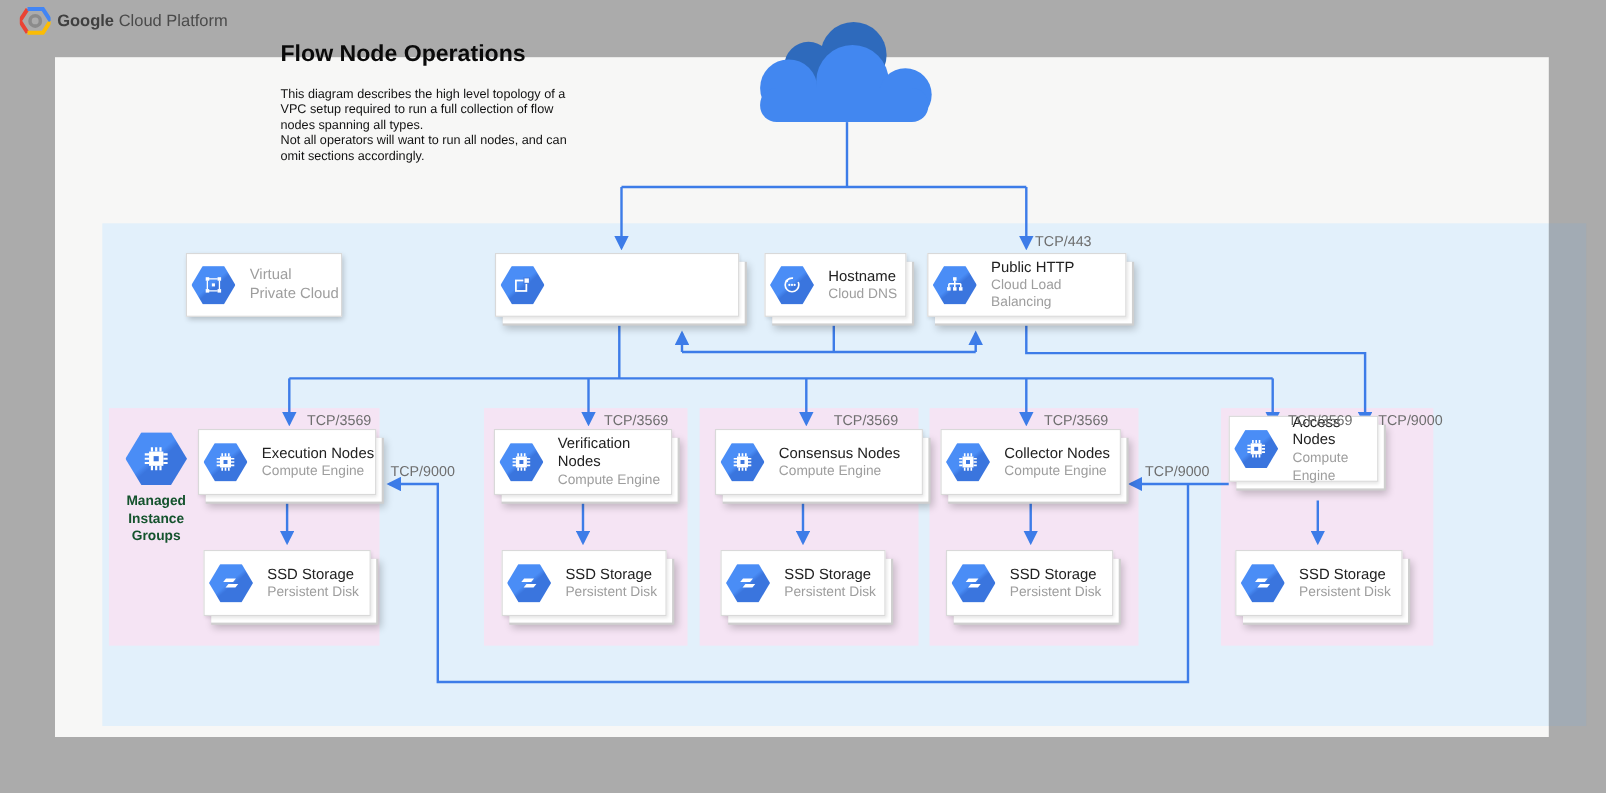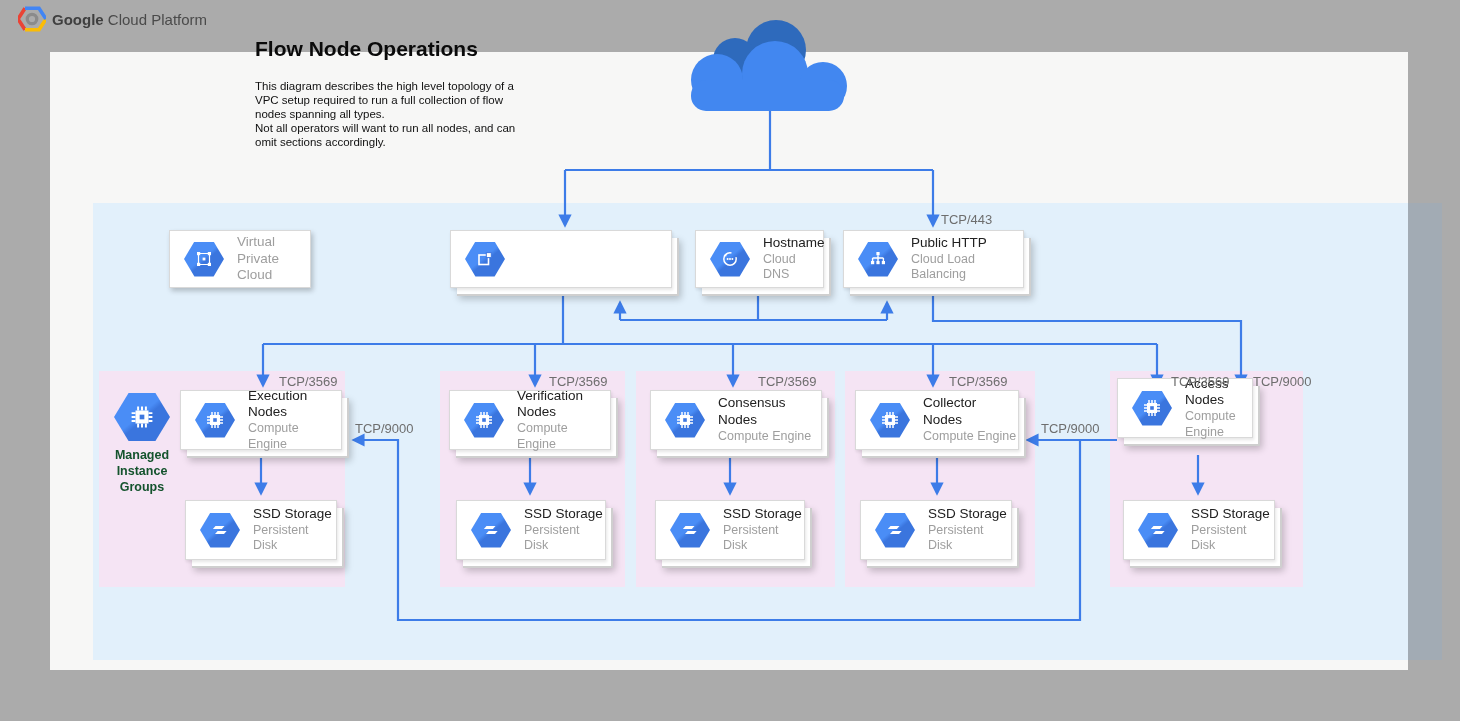--- a/index.html
+++ b/index.html
@@ -9,21 +9,21 @@
   }
   .stage{position:absolute;inset:0;border-radius:12px;}
   .canvas{position:absolute;left:50px;top:52px;width:1358px;height:618px;background:#f7f7f6;}
   .vpc-region{position:absolute;left:93px;top:203px;width:1315px;height:457px;background:#e2f0fb;}
   .vpc-band{position:absolute;left:1408px;top:203px;width:34px;height:457px;background:#a2abb4;}
   .group{position:absolute;top:371px;height:216px;background:#f5e4f4;}
   .wires{position:absolute;left:0;top:0;width:1460px;height:721px;pointer-events:none;}
   .card{
     position:absolute;background:#ffffff;border:1px solid #d9d9d9;
     box-shadow:2px 3px 5px rgba(0,0,0,.22);
-    display:flex;align-items:center;padding-left:14px;box-sizing:border-box;
+    display:flex;align-items:center;padding-left:4px;box-sizing:border-box;
   }
   .card.stacked{
     box-shadow:1px 2px 3px rgba(0,0,0,.10),
                6px 7px 0 -1px #ffffff,
                7px 8px 0 0 #cfcfcf,
                9px 11px 7px rgba(0,0,0,.22);
   }
   .hex{
     width:40px;height:35px;flex:0 0 40px;
     clip-path:polygon(26% 0,74% 0,100% 50%,74% 100%,26% 100%,0 50%);
@@ -239,21 +239,21 @@
     <div class="hex">
         <svg class="g" width="20" height="20" viewBox="0 0 20 20">
           <use href="#g-chip"></use>
         </svg>
       </div>
     <div class="txt">
       <div class="t1">Verification Nodes</div>
       <div class="t2">Compute Engine</div>
     </div>
   </div>
-  <div class="card stacked" style="left:650px;top:390px;width:172px;height:60px">
+  <div class="card stacked" style="left:650px;top:390px;width:189px;height:60px">
     <div class="hex">
         <svg class="g" width="20" height="20" viewBox="0 0 20 20">
           <use href="#g-chip"></use>
         </svg>
       </div>
     <div class="txt">
       <div class="t1">Consensus Nodes</div>
       <div class="t2">Compute Engine</div>
     </div>
   </div>

